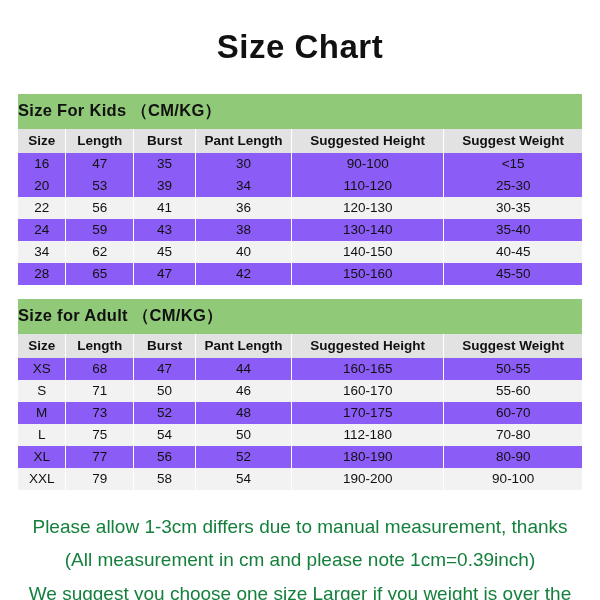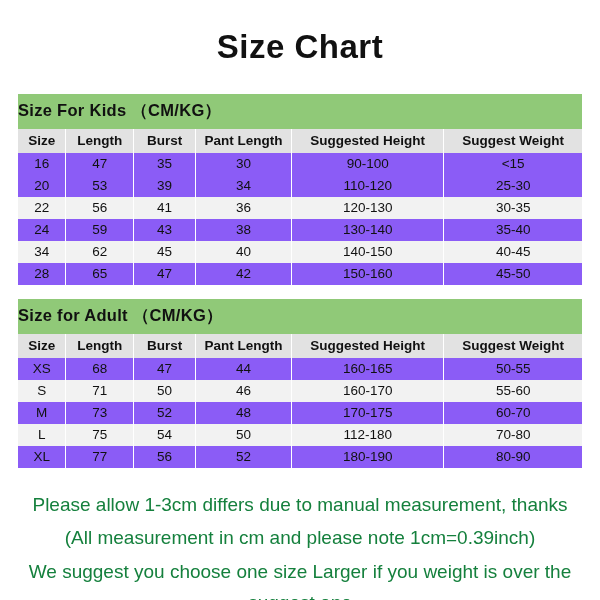--- a/index.html
+++ b/index.html
@@ -228,20 +228,28 @@
         <td class="cell">70-80</td>
       </tr>
       <tr class="odd">
         <td class="cell">XL</td>
         <td class="cell">77</td>
         <td class="cell">56</td>
         <td class="cell">52</td>
         <td class="cell">180-190</td>
         <td class="cell">80-90</td>
       </tr>
+      <tr class="even">
+        <td class="cell">XXL</td>
+        <td class="cell">79</td>
+        <td class="cell">58</td>
+        <td class="cell">54</td>
+        <td class="cell">190-200</td>
+        <td class="cell">90-100</td>
+      </tr>
     </tbody>
   </table>
 
   <div class="notes">
     <div>Please allow 1-3cm differs due to manual measurement, thanks</div>
     <div>(All measurement in cm and please note 1cm=0.39inch)</div>
     <div>We suggest you choose one size Larger if you weight is over the suggest one</div>
   </div>
 
 </div>

